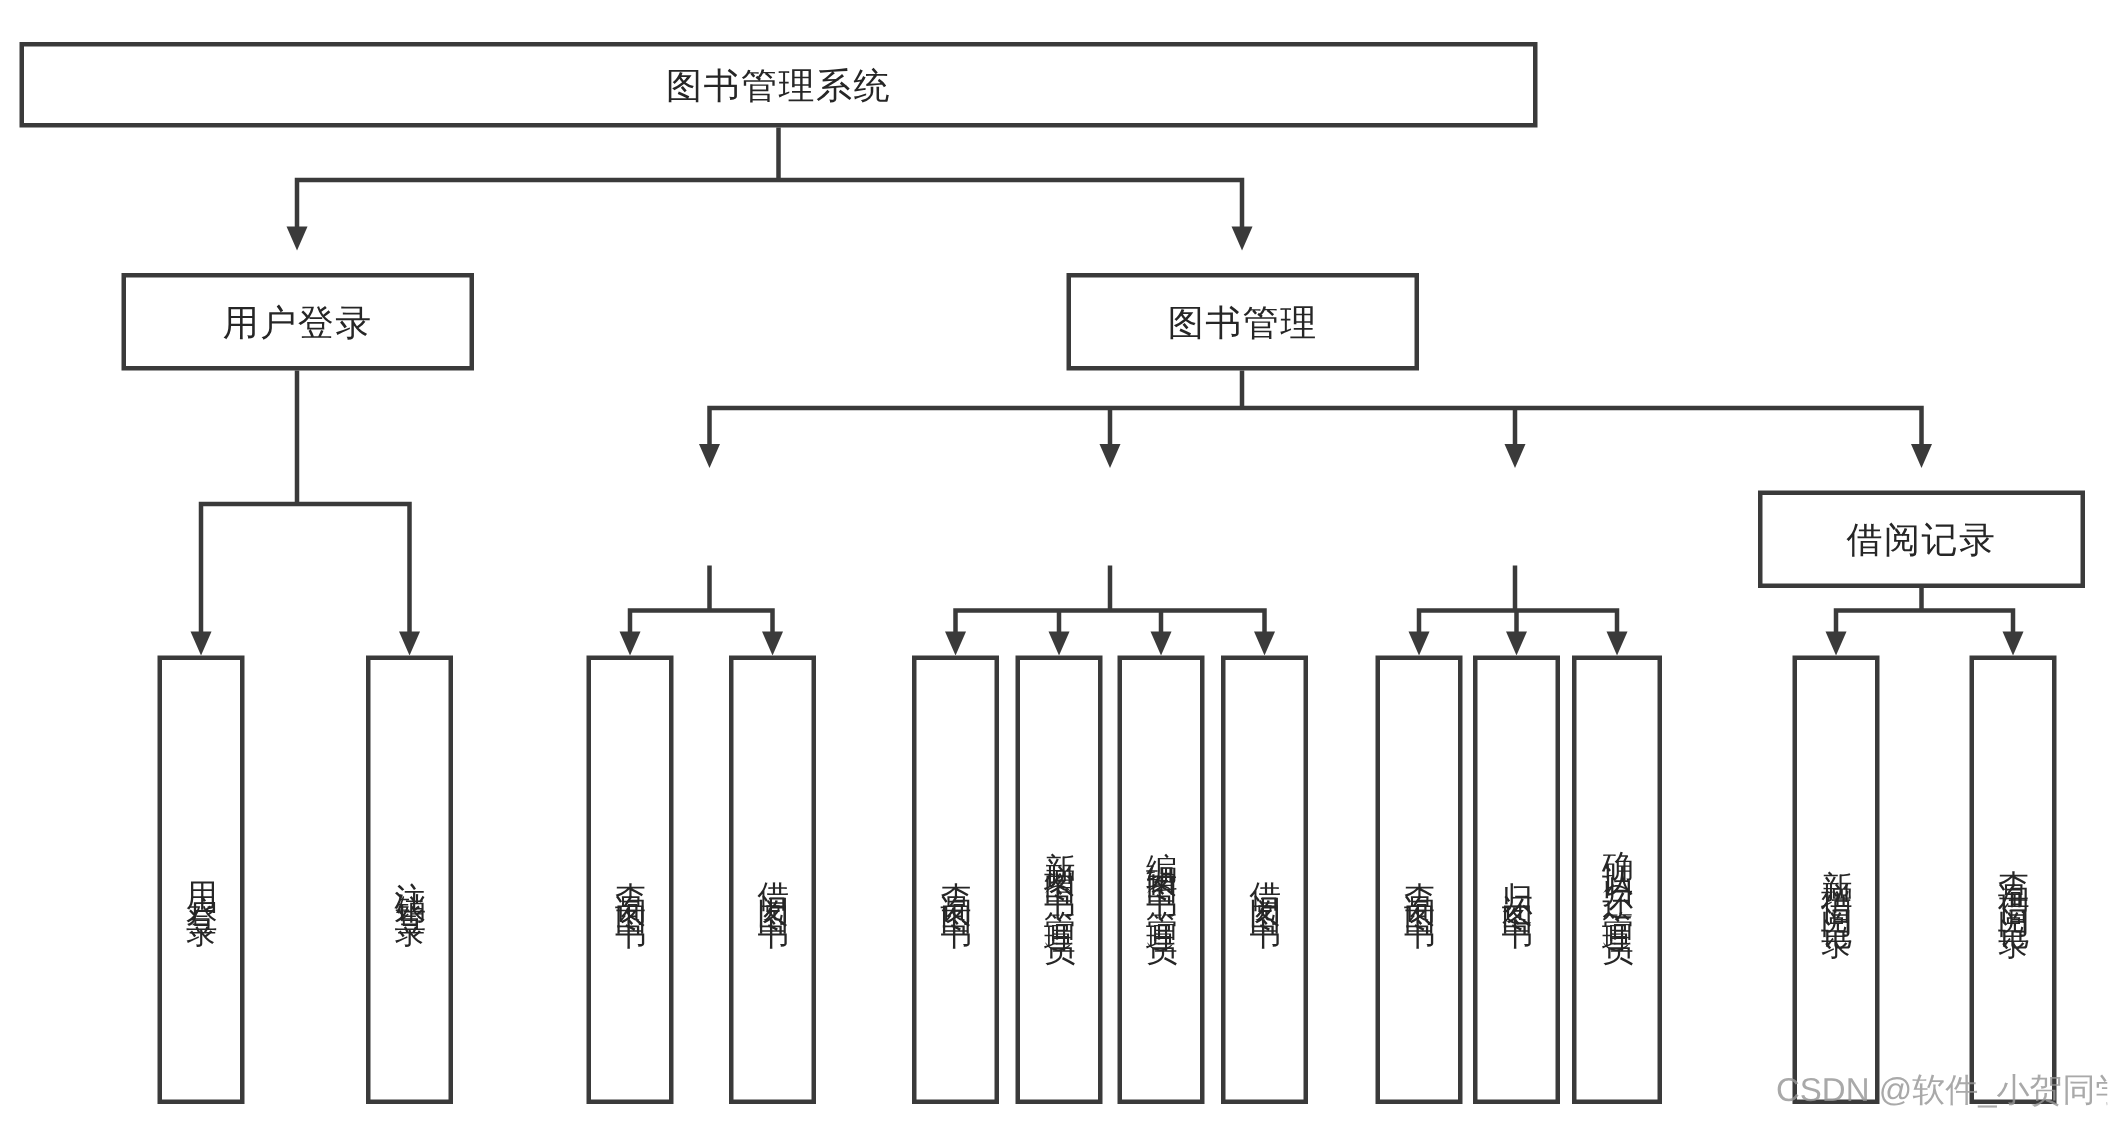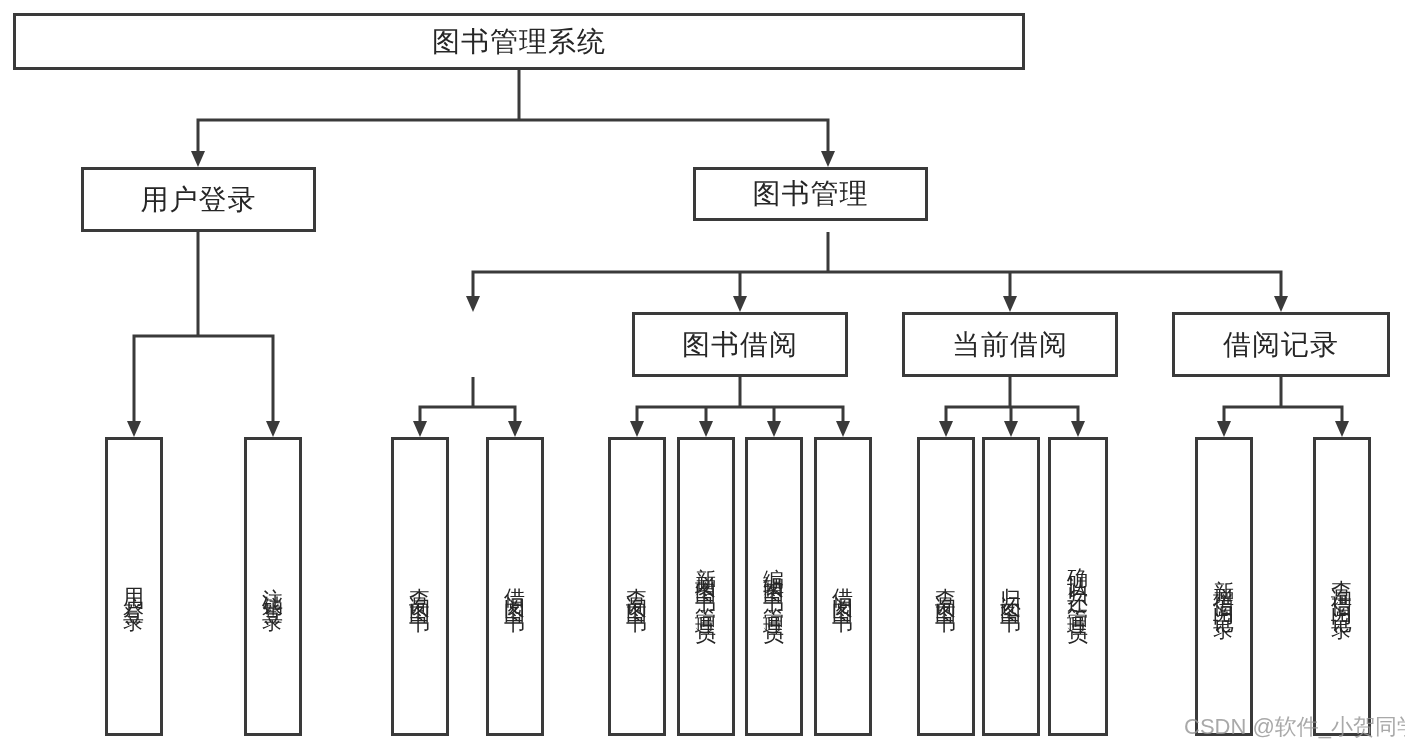--- a/index.html
+++ b/index.html
@@ -27,23 +27,24 @@
     position: absolute;
     box-sizing: border-box;
     border: 3px solid #3a3a3a;
     background: #ffffff;
     display: flex;
     align-items: center;
     justify-content: center;
     color: #262626;
   }
   .hbox {
-    font-size: 28px;
+    font-size: 24px;
     letter-spacing: 1px;
     white-space: nowrap;
+    margin-top: 15px;
   }
   .vbox {
     font-size: 21px;
   }
   .vbox .vtext {
     writing-mode: vertical-rl;
     text-orientation: mixed;
     letter-spacing: 8px;
     line-height: 1;
   }
@@ -95,30 +96,24 @@
     </g>
   </svg>
 
   <div class="node hbox" style="left:13px;top:13px;width:1012px;height:57px">
     <span>图书管理系统</span>
   </div>
 
   <div class="node hbox" style="left:81px;top:167px;width:235px;height:65px">
     <span>用户登录</span>
   </div>
-  <div class="node hbox" style="left:693px;top:167px;width:235px;height:54px">
+  <div class="node hbox" style="left:711px;top:167px;width:235px;height:65px">
     <span>图书管理</span>
   </div>
 
-  <div class="node hbox" style="left:632px;top:312px;width:216px;height:65px">
-    <span>图书借阅</span>
-  </div>
-  <div class="node hbox" style="left:902px;top:312px;width:216px;height:65px">
-    <span>当前借阅</span>
-  </div>
   <div class="node hbox" style="left:1172px;top:312px;width:218px;height:65px">
     <span>借阅记录</span>
   </div>
 
   <div class="node vbox" style="left:105px;top:437px;width:58px;height:299px">
     <span class="vtext">用户登录</span>
   </div>
   <div class="node vbox" style="left:244px;top:437px;width:58px;height:299px">
     <span class="vtext">注销登录</span>
   </div>

